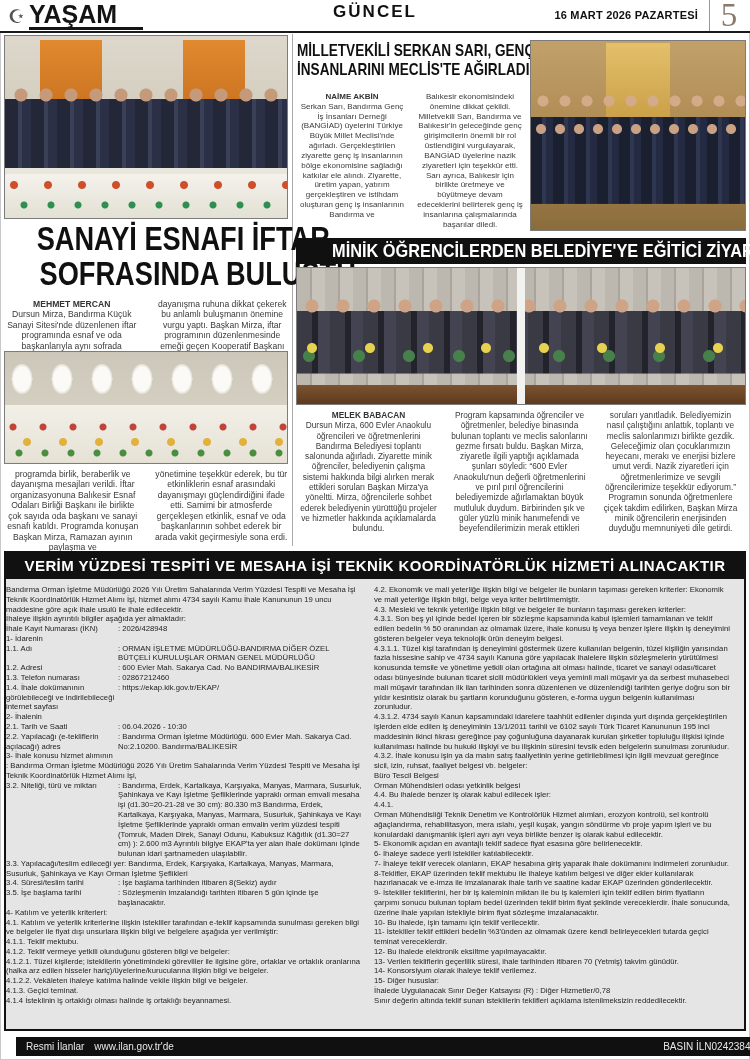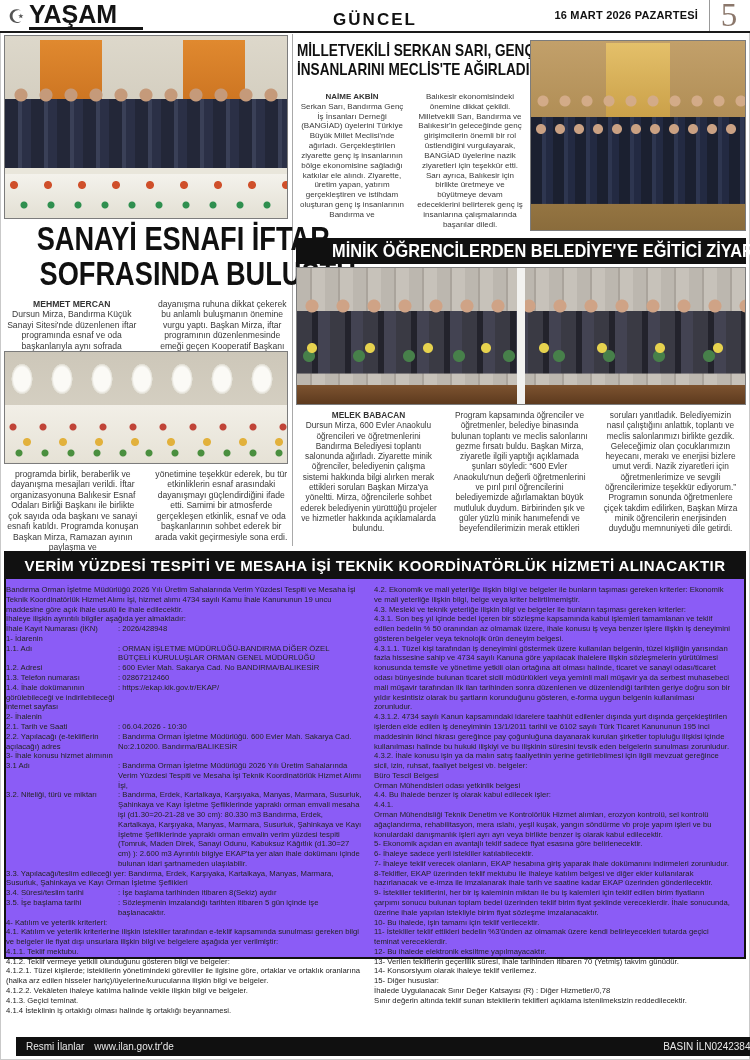--- a/index.html
+++ b/index.html
@@ -6,21 +6,21 @@
   .page{position:relative;width:750px;height:1060px;background:#fff;margin:0 auto;
         font-family:"Liberation Sans",sans-serif;color:#222;overflow:hidden;
         box-shadow:inset 0 0 0 1px #c9c9c9;}
   
   .header{position:absolute;left:0;top:0;width:750px;height:31px;background:#fff;
           border-bottom:2px solid #1a1a1a;}
   .logo{position:absolute;left:8px;top:2px;display:flex;align-items:center;gap:4px;}
   .logo-icon{font-size:19px;color:#555;line-height:1;}
   .logo-text{font-size:25px;font-weight:bold;letter-spacing:0px;color:#141414;
              border-bottom:3px solid #141414;padding-right:26px;line-height:1;}
-  .section-title{position:absolute;left:50%;top:10px;transform:translateX(-50%);
+  .section-title{position:absolute;left:50%;top:2px;transform:translateX(-50%);
                  font-size:17px;font-weight:bold;letter-spacing:2px;color:#111;}
   .date{position:absolute;right:52px;top:9px;font-size:11px;font-weight:bold;color:#111;
         letter-spacing:.2px;}
   .pagenum{position:absolute;right:2px;top:0;width:38px;height:31px;border-left:1px solid #999;
            font-family:"Liberation Serif",serif;font-size:33px;color:#8b776b;text-align:center;
            line-height:31px;}
   
   .rule-v{position:absolute;width:1px;background:#a9a9a9;}
   .photo{position:absolute;border:1px solid #7c7c7c;box-sizing:border-box;}
   .body-text{font-size:8.6px;line-height:1.22;color:#3a3a3a;text-align:center;}
@@ -88,22 +88,22 @@
       radial-gradient(circle at 13px 11px,#cfa386 6px,transparent 7px),
       linear-gradient(180deg,#7d5330,#5d3a1e),
       repeating-linear-gradient(90deg,#3a3a44 0 15px,#23232c 15px 21px,#434352 21px 33px),
       repeating-linear-gradient(90deg,#bcb7af 0 13px,#aaa49c 13px 15px,#c7c2ba 15px 28px);
     background-size:8px 100%,58px 16px,50px 18px,31px 24px,100% 14%,100% 46%,100% 100%;
     background-position:50% 0,6px 60%,0 66%,2px 24%,0 100%,0 58%,0 0;
     background-repeat:no-repeat,repeat-x,repeat-x,repeat-x,no-repeat,no-repeat,no-repeat;}
   .kids-cols{left:298px;top:410px;width:447px;gap:10px;height:134px;overflow:hidden;}
   .kids-cols .col{width:141px;font-size:8.3px;line-height:1.24;}
   
-  .ann{position:absolute;left:4px;top:551px;width:742px;height:408px;border:2px solid #111;
-       box-sizing:border-box;background:#8b5cf6;}
+  .ann{position:absolute;left:4px;top:551px;width:742px;height:480px;border:2px solid #111;
+       box-sizing:border-box;background:#e5e5e5;}
   .ann-title{height:26px;background:#111;color:#fff;text-align:center;font-weight:bold;
              font-size:15px;line-height:26px;letter-spacing:.4px;}
   .ann-body{display:flex;gap:12px;padding:6px 0;height:440px;overflow:hidden;}
   .ann-col{width:356px;font-size:7.7px;line-height:1.27;color:#242424;}
   .ann-kv{display:flex;}
   .ann-k{flex:0 0 112px;}
   .ann-v{flex:1;}
   
   .footer{position:absolute;left:0;top:1037px;width:750px;height:19px;background:#101010;
           color:#e8e8e8;font-size:10px;display:flex;align-items:center;margin-left:16px;}
@@ -220,21 +220,20 @@
           <div class="ann-kv">
             <span class="ann-k">2.1. Tarih ve Saati</span>
             <span class="ann-v">: 06.04.2026 - 10:30</span>
           </div>
           <div class="ann-kv">
             <span class="ann-k">2.2. Yapılacağı (e-tekliflerin açılacağı) adres</span>
             <span class="ann-v">: Bandırma Orman İşletme Müdürlüğü. 600 Evler Mah. Sakarya Cad. No:2.10200. Bandırma/BALIKESİR</span>
           </div>
           <div class="ann-p">3- İhale konusu hizmet alımının</div>
           <div class="ann-kv">
-            <span class="ann-k">3.1 Adı</span>
             <span class="ann-v">: Bandırma Orman İşletme Müdürlüğü 2026 Yılı Üretim Sahalarında Verim Yüzdesi Tespiti ve Mesaha İşi Teknik Koordinatörlük Hizmet Alımı İşi,</span>
           </div>
           <div class="ann-kv">
             <span class="ann-k">3.2. Niteliği, türü ve miktarı</span>
             <span class="ann-v">: Bandırma, Erdek, Kartalkaya, Karşıyaka, Manyas, Marmara, Susurluk, Şahinkaya ve Kayı İşletme Şefliklerinde yapraklı orman emvali mesaha işi (d1.30=20-21-28 ve 30 cm): 80.330 m3 Bandırma, Erdek, Kartalkaya, Karşıyaka, Manyas, Marmara, Susurluk, Şahinkaya ve Kayı İşletme Şefliklerinde yapraklı orman emvalin verim yüzdesi tespiti (Tomruk, Maden Direk, Sanayi Odunu, Kabuksuz Kâğıtlık (d1.30=27 cm) ): 2.600 m3 Ayrıntılı bilgiye EKAP'ta yer alan ihale dokümanı içinde bulunan idari şartnameden ulaşılabilir.</span>
           </div>
           <div class="ann-p">3.3. Yapılacağı/teslim edileceği yer: Bandırma, Erdek, Karşıyaka, Kartalkaya, Manyas, Marmara, Susurluk, Şahinkaya ve Kayı Orman İşletme Şeflikleri</div>
           <div class="ann-kv">
             <span class="ann-k">3.4. Süresi/teslim tarihi</span>
             <span class="ann-v">: İşe başlama tarihinden itibaren 8(Sekiz) aydır</span>

